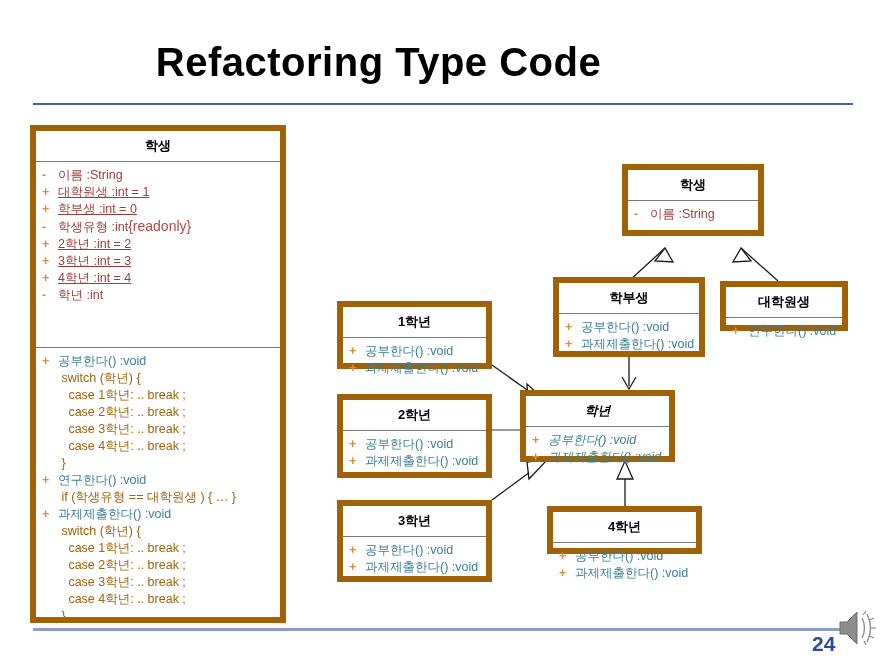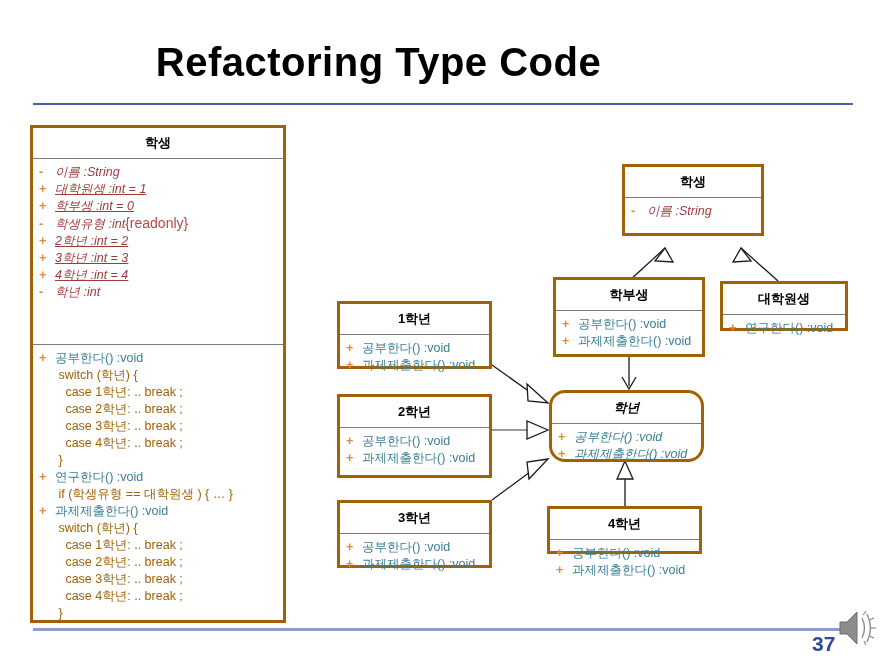--- a/index.html
+++ b/index.html
@@ -42,21 +42,21 @@
     left: 33px;
     width: 820px;
     height: 3px;
     background: #8d9cc8;
   }
 
   
   .umlbox {
     position: absolute;
     box-sizing: border-box;
-    border: 3px solid #a16207;
+    border: 6px solid #a16207;
     background: #ffffff;
   }
   .uml-name {
     text-align: center;
     font-weight: bold;
     font-size: 13px;
     color: #000000;
     padding: 6px 4px 6px 4px;
     border-bottom: 1px solid #7a7a7a;
     box-sizing: border-box;
@@ -73,44 +73,44 @@
     line-height: 17px;
   }
   .vis {
     display: inline-block;
     width: 16px;
     color: #e08a3c;
     font-weight: bold;
   }
   .m-text { color: #3a7f94; }
   .m-text.abstract { font-style: italic; }
-  .a-text { color: #9e3b3b; font-style: italic; }
+  .a-text { color: #9e3b3b; }
   .a-text.static { text-decoration: underline; }
   .readonly { color: #b6464a; font-size: 14px; }
   .code-row {
     display: block;
     white-space: pre;
     font-size: 12.5px;
     line-height: 17px;
     color: #a16207;
     padding-left: 16px;
   }
 
   
   #box-before { left: 30px; top: 125px; width: 256px; height: 498px; }
   #box-before .uml-compartment.attrs { height: 186px; border-bottom: 1px solid #7a7a7a; }
 
   
   #box-student { left: 622px; top: 164px; width: 142px; height: 72px; }
   #box-undergrad { left: 553px; top: 277px; width: 152px; height: 80px; }
   #box-grad { left: 720px; top: 281px; width: 128px; height: 50px; }
-  #box-grade { left: 549px; top: 390px; width: 155px; height: 72px; border-radius: 16px; }
+  #box-grade { left: 520px; top: 390px; width: 155px; height: 72px; }
   #box-y1 { left: 337px; top: 301px; width: 155px; height: 68px; }
   #box-y2 { left: 337px; top: 394px; width: 155px; height: 84px; }
-  #box-y3 { left: 337px; top: 500px; width: 155px; height: 68px; }
+  #box-y3 { left: 337px; top: 500px; width: 155px; height: 82px; }
   #box-y4 { left: 547px; top: 506px; width: 155px; height: 48px; }
 
   
   #connectors {
     position: absolute;
     left: 0; top: 0;
     width: 885px; height: 663px;
     pointer-events: none;
   }
 
@@ -300,21 +300,21 @@
     <span class="uml-row">
       <span class="vis">+</span><span class="m-text">공부한다()  :void</span>
     </span>
     <span class="uml-row">
       <span class="vis">+</span><span class="m-text">과제제출한다()  :void</span>
     </span>
   </div>
 </div>
 
 <div class="bottom-rule"></div>
-<div class="page-number">37</div>
+<div class="page-number">24</div>
 <svg class="speaker-icon" viewBox="0 0 46 44">
   <polygon points="4,16 11,16 21,6 21,38 11,28 4,28" fill="#8c8c8c" stroke="#6f6f6f" stroke-width="1"></polygon>
   <path d="M26,12 Q31,22 26,32" fill="none" stroke="#8c8c8c" stroke-width="1.4"></path>
   <path d="M31,8 Q38,22 31,36" fill="none" stroke="#8c8c8c" stroke-width="1.4"></path>
   <line x1="27" y1="9" x2="30" y2="5" stroke="#8c8c8c" stroke-width="1.2"></line>
   <line x1="33" y1="14" x2="38" y2="12" stroke="#8c8c8c" stroke-width="1.2"></line>
   <line x1="34" y1="22" x2="40" y2="22" stroke="#8c8c8c" stroke-width="1.2"></line>
   <line x1="33" y1="30" x2="38" y2="32" stroke="#8c8c8c" stroke-width="1.2"></line>
   <line x1="28" y1="35" x2="30" y2="39" stroke="#8c8c8c" stroke-width="1.2"></line>
 </svg>

